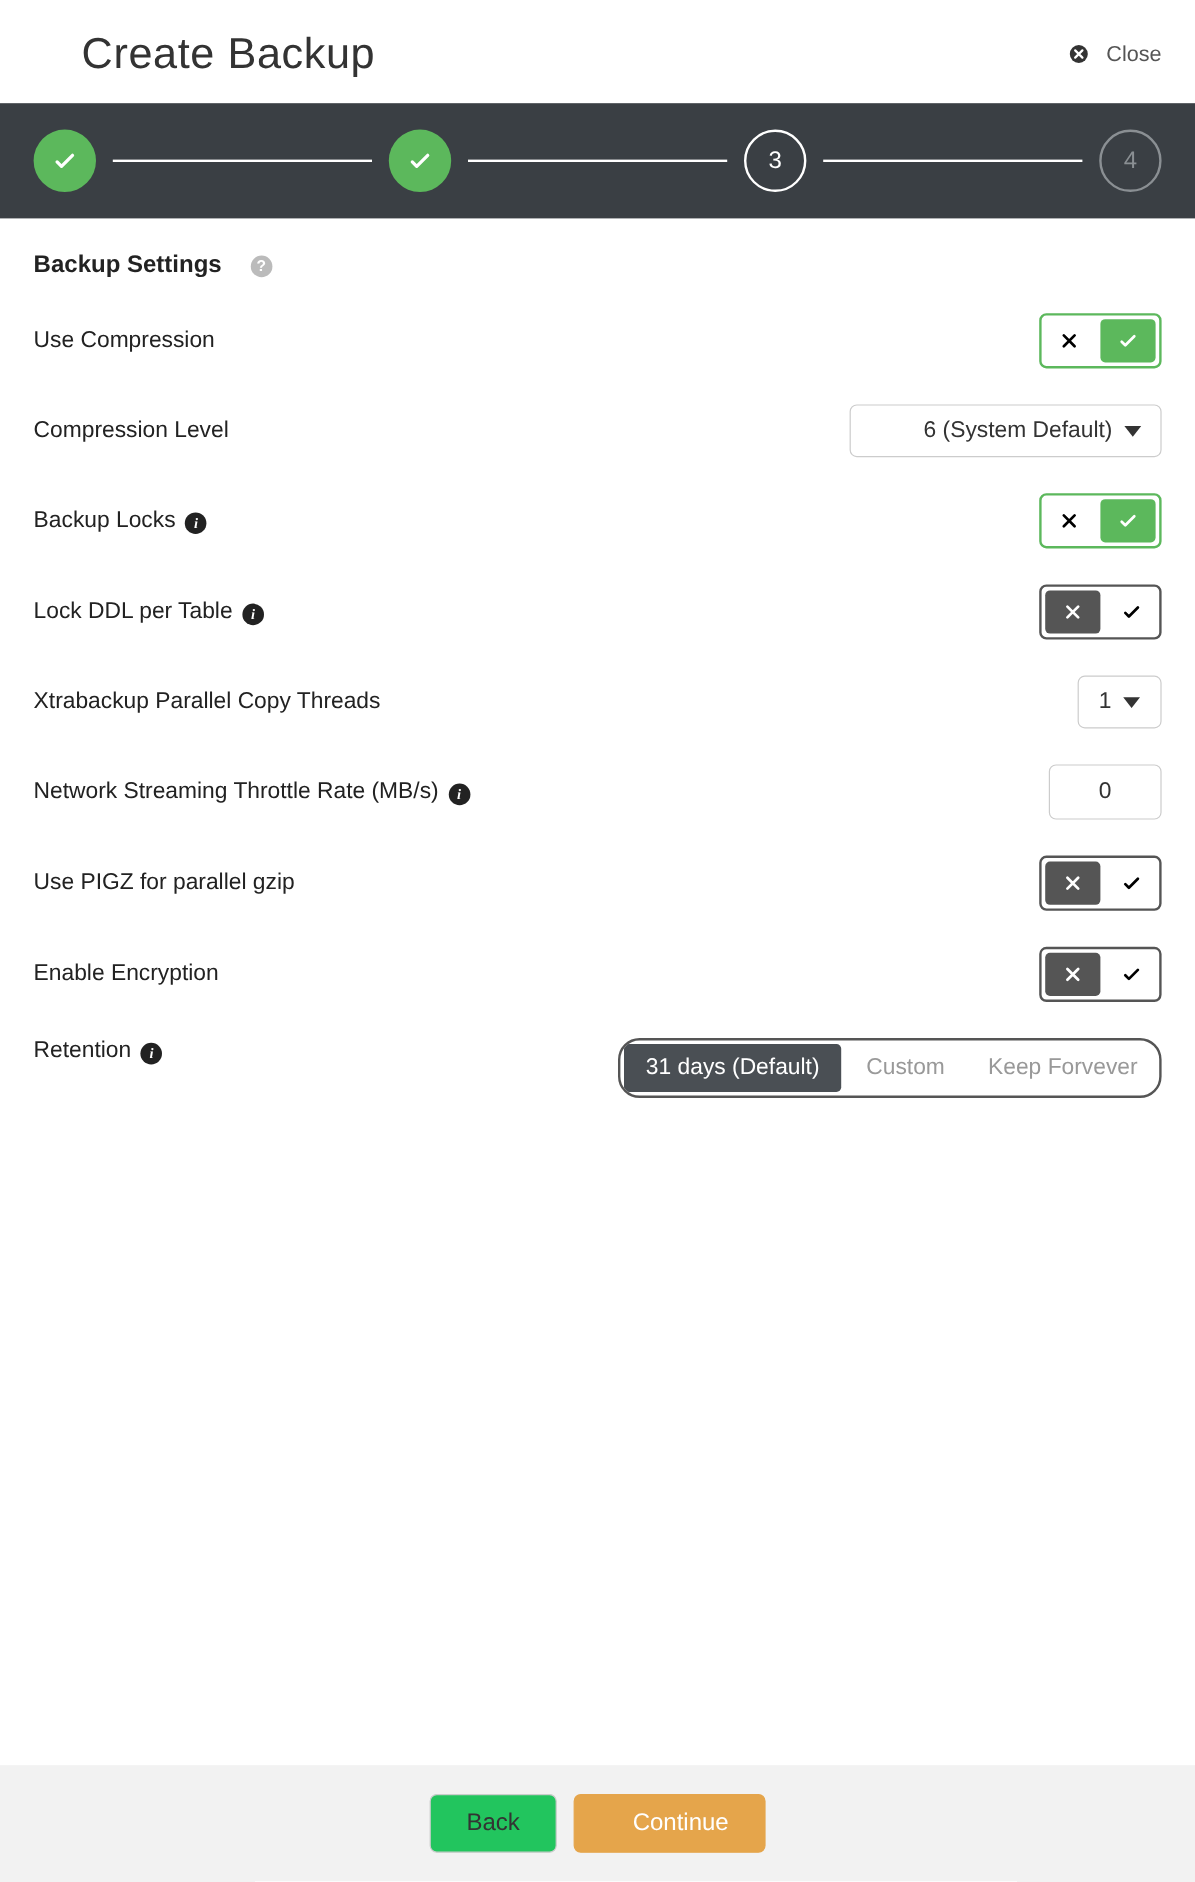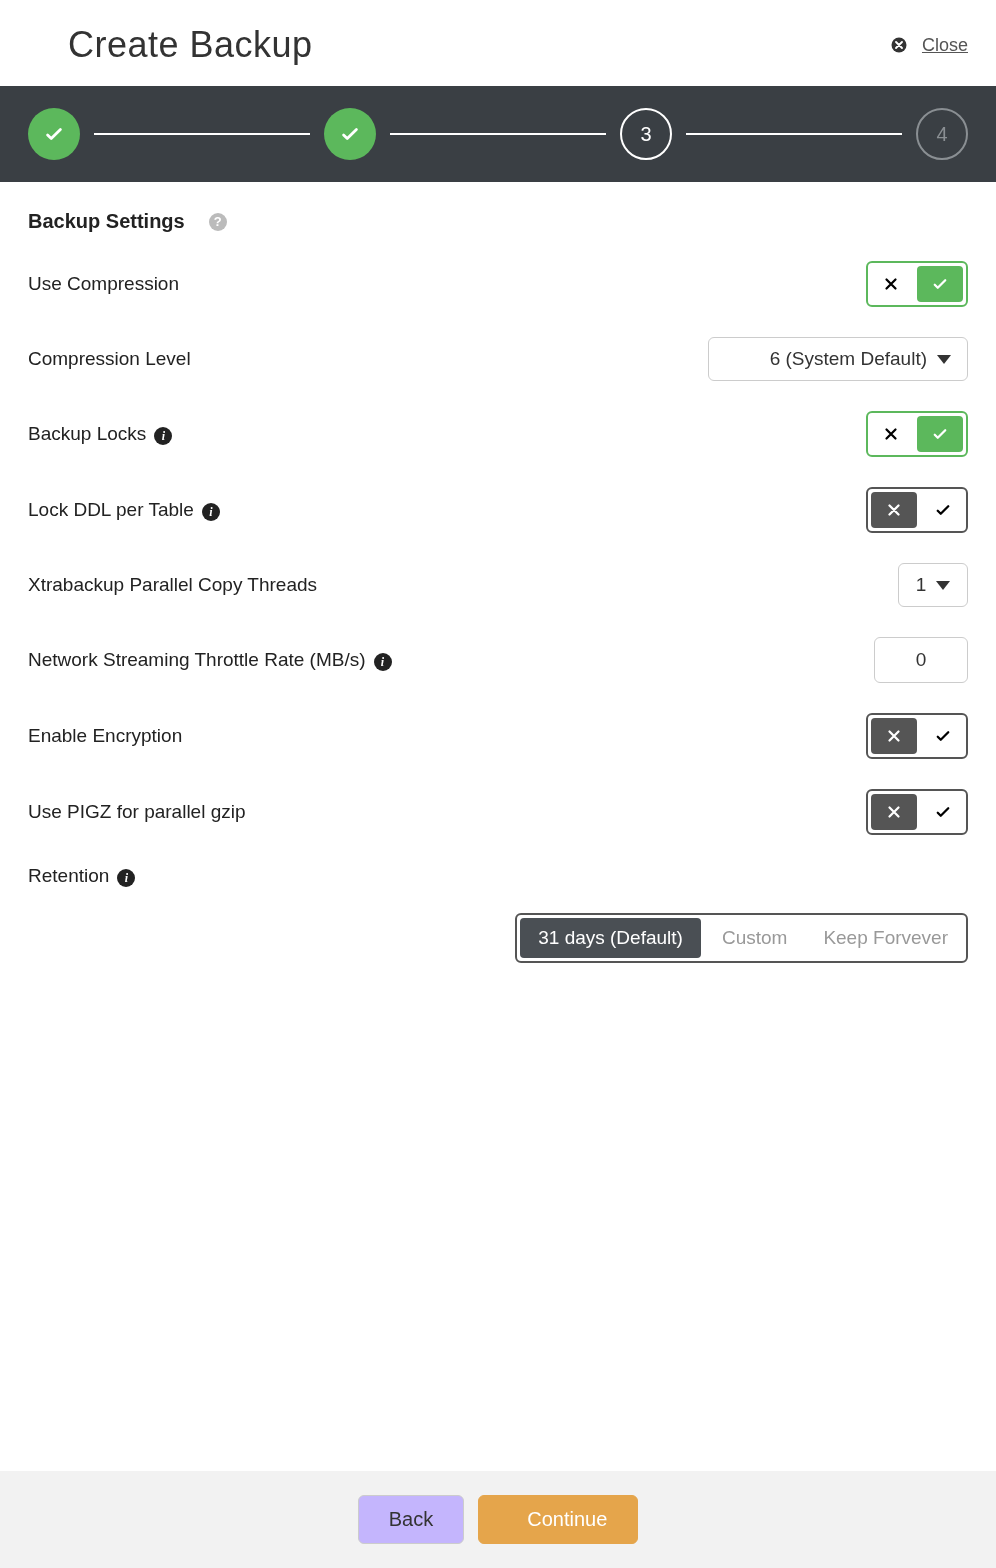--- a/index.html
+++ b/index.html
@@ -23,21 +23,20 @@
   color: #333;
   letter-spacing: 0.5px;
 }
 .close-link {
   display: flex;
   align-items: center;
   gap: 14px;
   color: #555;
   font-size: 18px;
   cursor: pointer;
-  text-decoration: underline;
 }
 .close-link svg { width: 18px; height: 18px; }
 
 .stepper {
   background: #3a3f44;
   padding: 22px 28px;
   display: flex;
   align-items: center;
   gap: 0;
 }
@@ -174,24 +173,23 @@
   font-size: 19px;
   color: #333;
   text-align: center;
   width: 94px;
   height: 46px;
 }
 
 .seg-control {
   display: inline-flex;
   border: 2px solid #555;
-  border-radius: 6px;
+  border-radius: 18px;
   overflow: hidden;
   height: 50px;
-  margin-top: 48px;
 }
 .seg-item {
   padding: 0 18px;
   display: flex;
   align-items: center;
   font-size: 19px;
   cursor: pointer;
 }
 .seg-item.active {
   background: #4a4f54;
@@ -214,21 +212,21 @@
   justify-content: center;
   gap: 14px;
 }
 .btn {
   padding: 12px 30px;
   font-size: 20px;
   border-radius: 6px;
   cursor: pointer;
   border: 1px solid #ccc;
 }
-.btn-default { background: #c4b5fd; color: #333; }
+.btn-default { background: #22c55e; color: #333; }
 .btn-primary { background: #e5a54b; color: #fff; border-color: #e5a54b; padding-left: 48px; }
 </style>
 </head>
 <body>
 
 <div class="header">
   <div class="title">Create Backup</div>
   <div class="close-link">
     <svg viewBox="0 0 24 24">
         <circle cx="12" cy="12" r="10" fill="#333"></circle>
@@ -345,39 +343,39 @@
   <div class="row">
     <div class="row-label">
       <span>Network Streaming Throttle Rate (MB/s)</span>
       <span class="info-icon">i</span>
     </div>
     <input class="text-input" value="0" style="">
   </div>
 
   <div class="row">
     <div class="row-label">
-      <span>Enable Encryption</span>
+      <span>Use PIGZ for parallel gzip</span>
     </div>
     <div class="toggle active-dark">
       <div class="toggle-half x-active">
           <svg viewBox="0 0 24 24">
             <path d="M6 6l12 12M18 6L6 18" stroke="#fff" stroke-width="3" stroke-linecap="round"></path>
           </svg>
         </div>
       <div class="toggle-half check-inactive">
           <svg viewBox="0 0 24 24">
             <path d="M5 13l4 4L19 7" stroke="currentColor" stroke-width="3" fill="none" stroke-linecap="round" stroke-linejoin="round"></path>
           </svg>
         </div>
     </div>
   </div>
 
   <div class="row">
     <div class="row-label">
-      <span>Use PIGZ for parallel gzip</span>
+      <span>Enable Encryption</span>
     </div>
     <div class="toggle active-dark">
       <div class="toggle-half x-active">
           <svg viewBox="0 0 24 24">
             <path d="M6 6l12 12M18 6L6 18" stroke="#fff" stroke-width="3" stroke-linecap="round"></path>
           </svg>
         </div>
       <div class="toggle-half check-inactive">
           <svg viewBox="0 0 24 24">
             <path d="M5 13l4 4L19 7" stroke="currentColor" stroke-width="3" fill="none" stroke-linecap="round" stroke-linejoin="round"></path>

